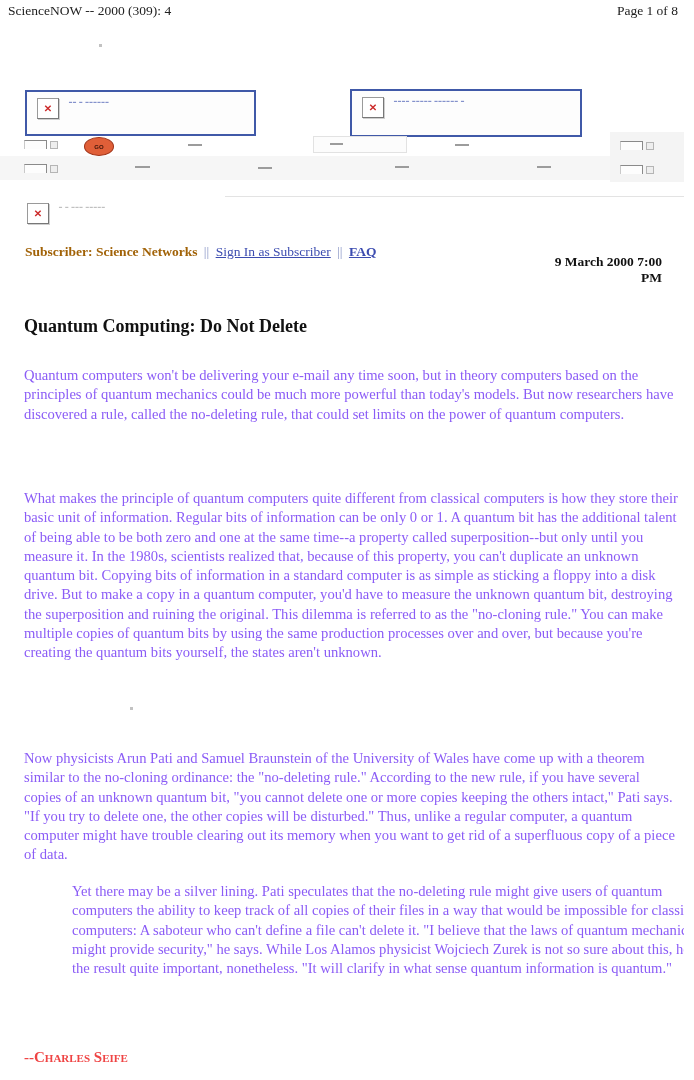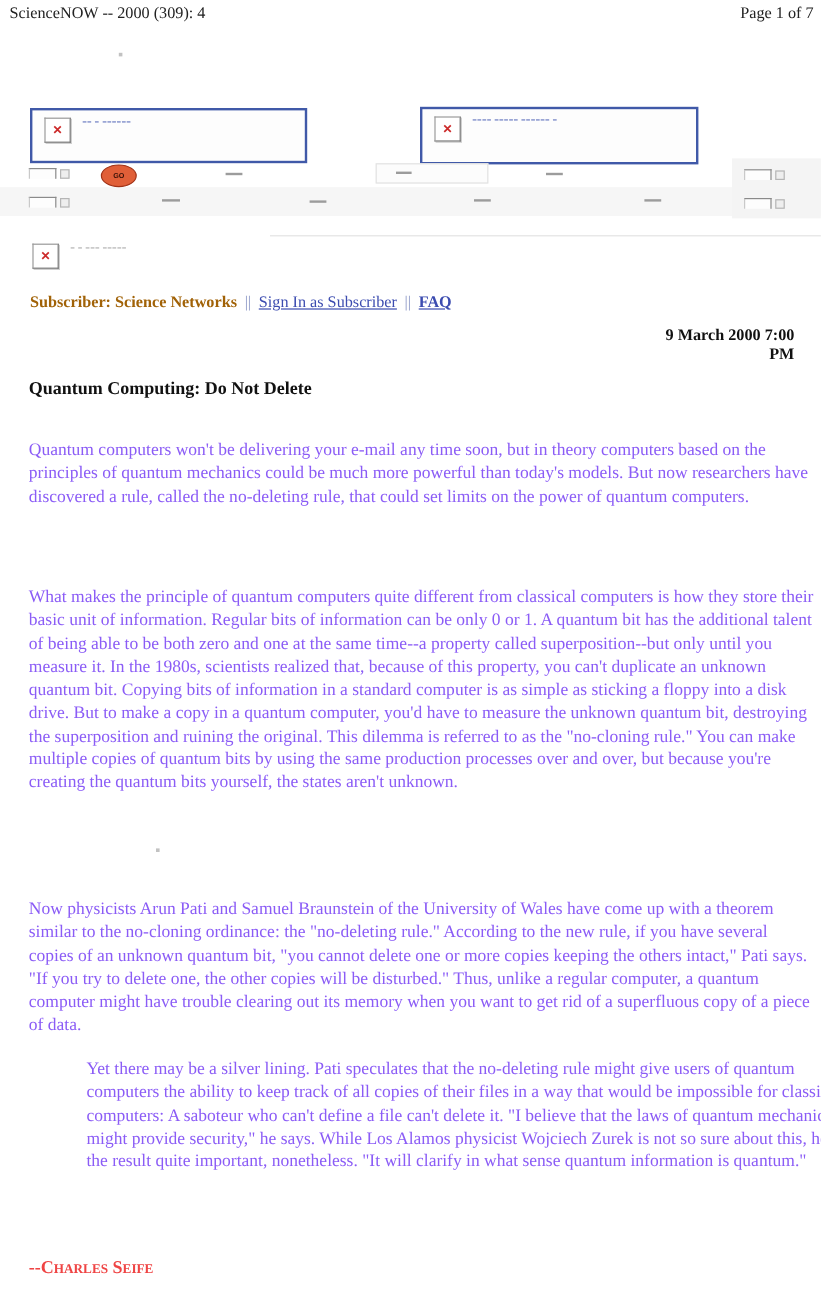--- a/index.html
+++ b/index.html
@@ -68,27 +68,27 @@
   .subscriber{
     position:absolute;top:244px;left:25px;
     font-size:13.5px;white-space:nowrap;
   }
   .subscriber .lbl{font-weight:bold;color:#a16207;}
   .subscriber .sep{color:#8b97c6;padding:0 3px;}
   .subscriber a{color:#3c4cb0;text-decoration:underline;cursor:pointer;}
   .subscriber a.bold{font-weight:bold;}
   
   .dateline{
-    position:absolute;top:271px;right:22px;
+    position:absolute;top:254px;right:22px;
     text-align:right;font-weight:bold;font-size:13.5px;line-height:16px;color:#111;
   }
   
   .title{
     position:absolute;top:316px;left:24px;
-    font-size:15px;font-weight:bold;color:#111;margin:0;
+    font-size:18px;font-weight:bold;color:#111;margin:0;
   }
   .para{
     position:absolute;left:24px;width:654px;
     font-size:14.6px;line-height:19.3px;color:#8b5cf6;margin:0;
     text-align:left;
   }
   .p1{top:366px;}
   .p2{top:489px;}
   .p3{top:749px;}
   .p4{top:882px;margin-left:48px;}
@@ -97,21 +97,21 @@
     font-weight:bold;font-variant:small-caps;font-size:15px;color:#ef4444;
   }
 </style>
 </head>
 <body>
 
 <div class="page">
 
   <div class="print-header">
     <span>ScienceNOW -- 2000 (309): 4</span>
-    <span>Page 1 of 7</span>
+    <span>Page 1 of 8</span>
   </div>
 
   <div class="speck" style="left:99px;top:44px;"></div>
 
   <div class="banner">
     <div class="gray-band"></div>
     <div class="gray-patch"></div>
 
     <div class="imgbox box1">
       <span class="broken-icon">

